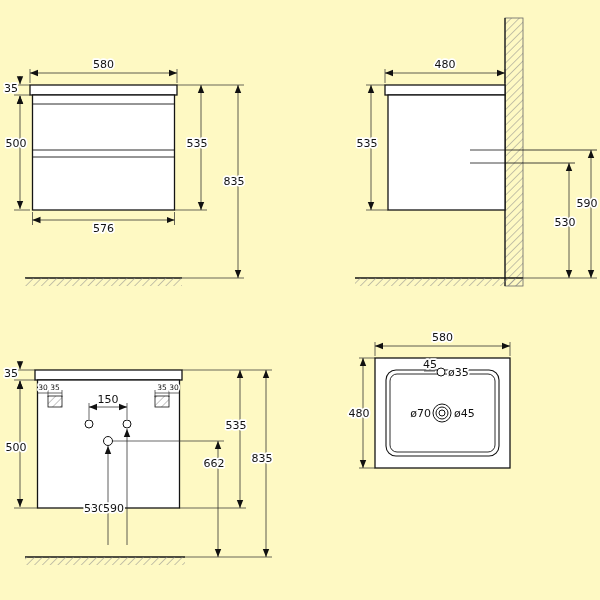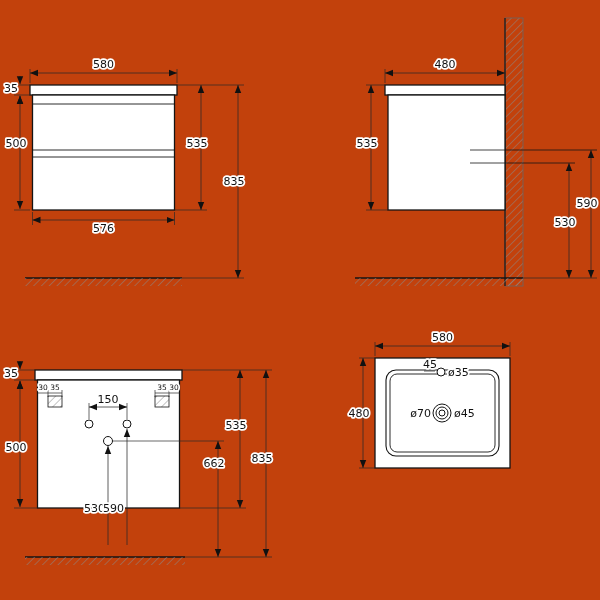--- a/index.html
+++ b/index.html
@@ -1,17 +1,17 @@
 <!DOCTYPE html>
 <html><head>
 <meta charset="utf-8">
 <title>Technical Drawing</title>
 <style>
   html,body{margin:0;padding:0;background:#fff;}
-  .stage{width:600px;height:600px;position:relative;background:#c2410c;overflow:hidden;}
+  .stage{width:600px;height:600px;position:relative;background:#fef9c3;overflow:hidden;}
   svg{display:block;font-family:"DejaVu Sans",sans-serif;}
   .obj{fill:#ffffff;stroke:#141414;stroke-width:1.3;}
   .thin{fill:none;stroke:#141414;stroke-width:0.9;}
   .pipe{fill:none;stroke:#141414;stroke-width:0.8;}
   .dim{fill:none;stroke:#2a2a2a;stroke-width:0.75;}
   .ext{fill:none;stroke:#2a2a2a;stroke-width:0.7;}
   text{font-size:11px;fill:#111;font-family:"DejaVu Sans",sans-serif;}
   .lbl{paint-order:stroke;stroke:#ffffff;stroke-width:3.5px;stroke-linejoin:round;}
   .tiny{font-size:7.5px;}
   .hatchfill{fill:url(#hatch);stroke:none;}

